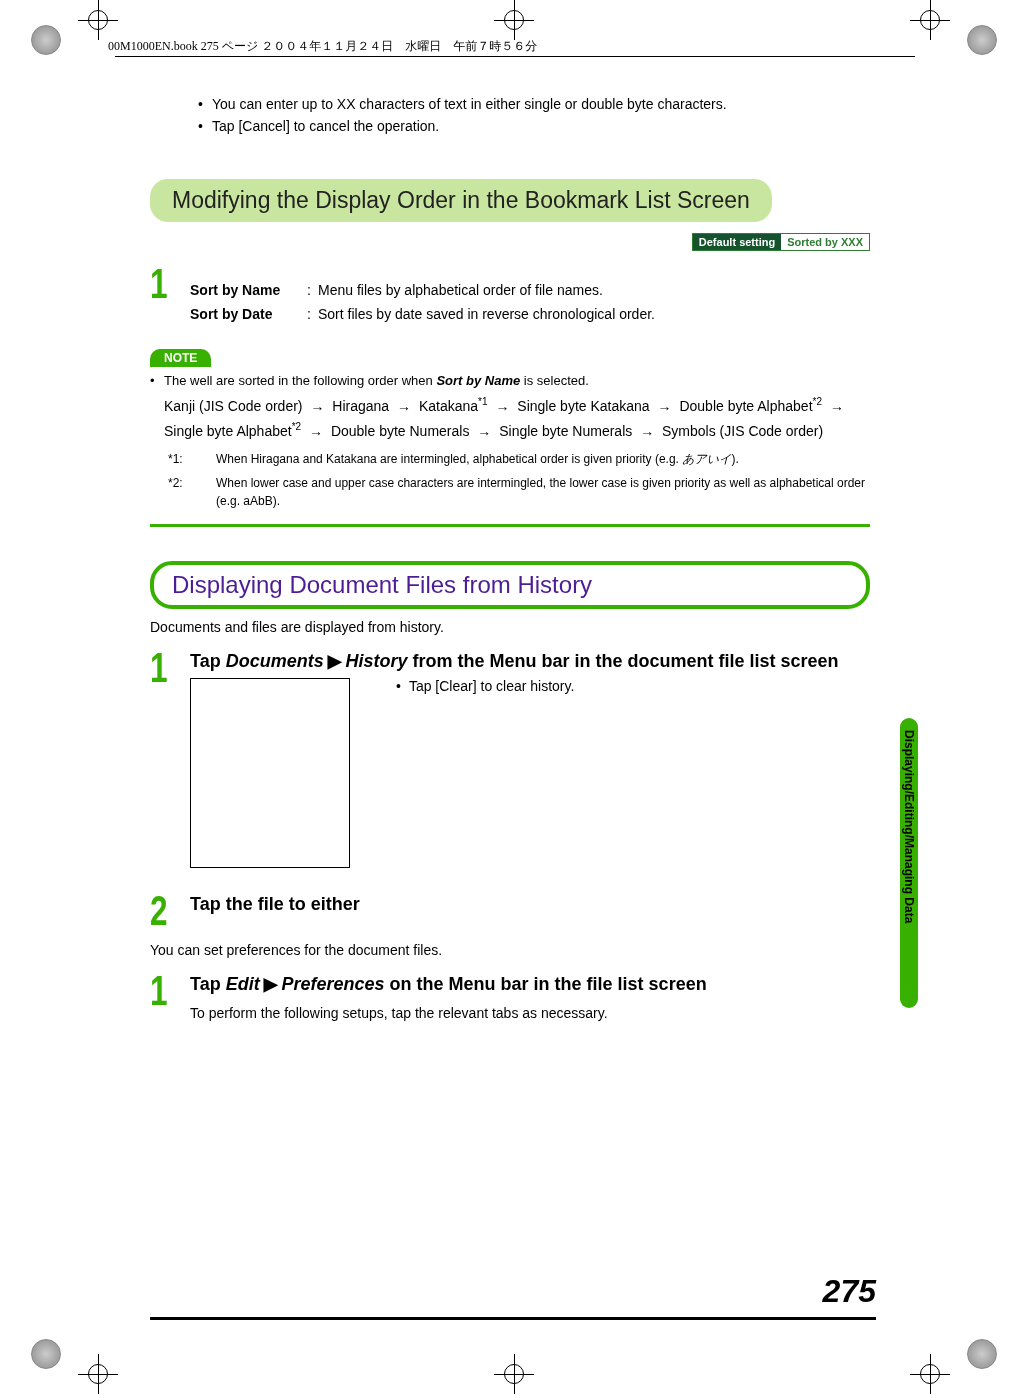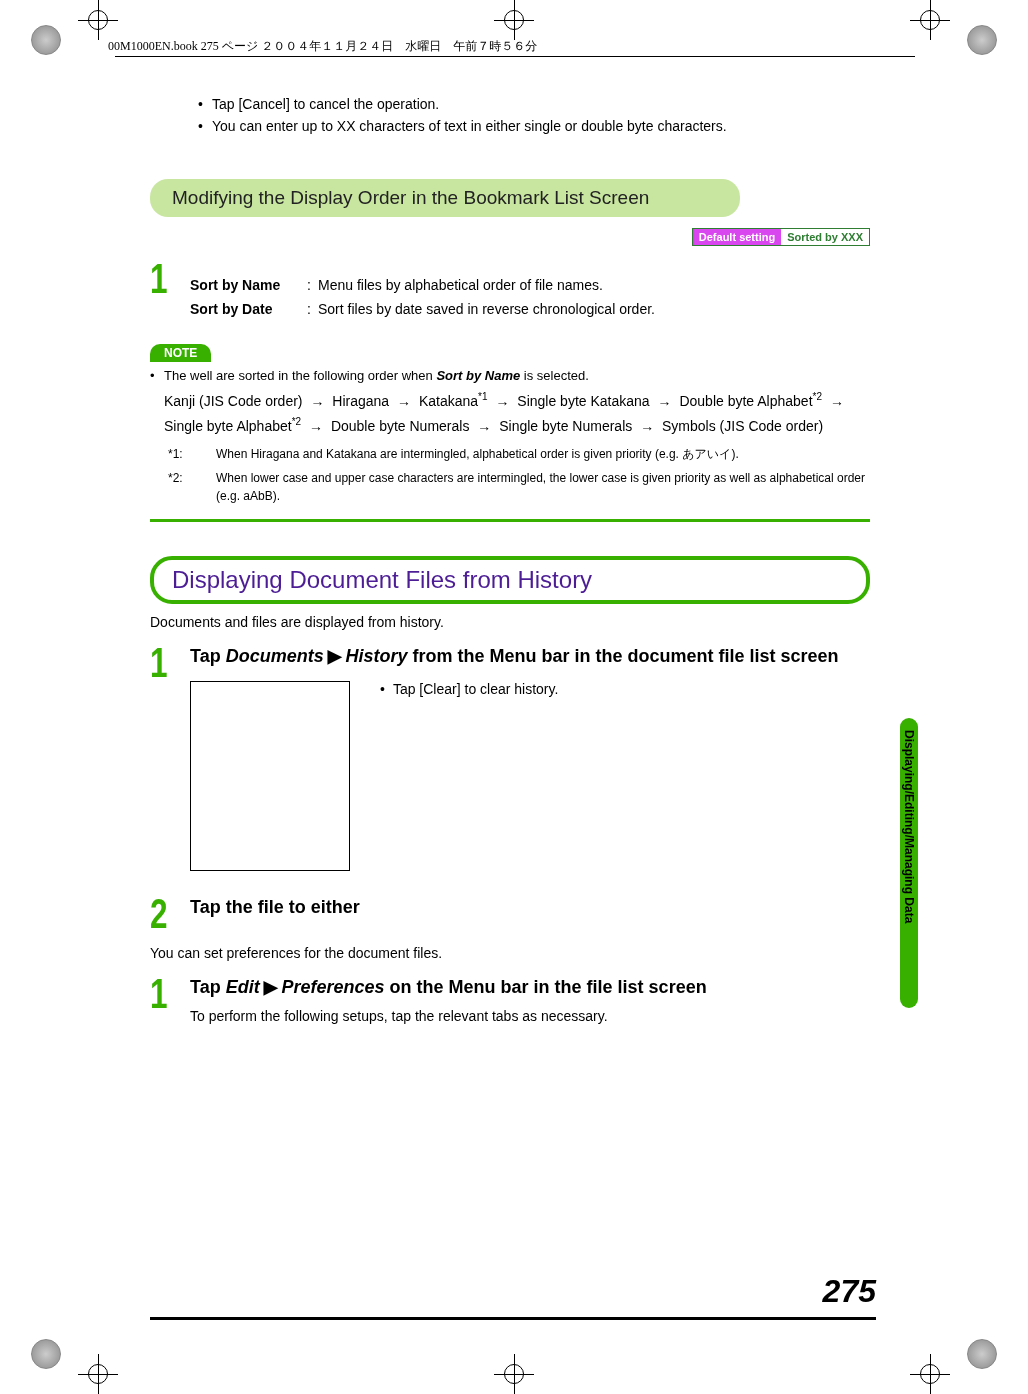--- a/index.html
+++ b/index.html
@@ -80,42 +80,42 @@
   ul.bullets li::before {
     content: "•";
     position: absolute;
     left: 0;
   }
 
   .section-bar {
     background: #c8e6a0;
     border-radius: 18px;
     padding: 8px 22px;
-    font-size: 19px;
+    font-size: 23px;
     color: #222;
     margin-top: 28px;
     display: inline-block;
     min-width: 590px;
     max-width: 700px;
     font-weight: normal;
   }
 
   .badge-row {
     text-align: right;
     margin-top: 10px;
   }
   .badge {
     display: inline-block;
     border: 1px solid #2e7d32;
     font-size: 11px;
     font-weight: bold;
     padding: 2px 6px;
     vertical-align: middle;
   }
-  .badge-left { background: #d946ef; color: #fff; border-right: none; }
+  .badge-left { background: #14532d; color: #fff; border-right: none; }
   .badge-right { color: #2e7d32; border-left: none; }
 
   .step {
     display: flex;
     align-items: flex-start;
     margin-top: 12px;
   }
   .step-num {
     font-family: Arial, sans-serif;
     font-size: 42px;
@@ -169,21 +169,21 @@
     position: absolute;
     left: 0;
   }
   .note-body .em { font-style: italic; font-weight: bold; }
   .note-body .sub { display:flex; margin-top:6px; font-size:12px; line-height:1.5; }
   .note-body .sub .k { width:34px; flex-shrink:0; margin-left:18px; }
   .note-body .sub .v { flex:1; padding-left:14px; }
   .note-body .seq { margin-left:14px; }
   .note-body .arr { margin: 0 4px; }
   .note-body sup { font-size:10px; }
-  .jp { font-family: "MS Mincho", serif; }
+  .jp { font-family: "MS Mincho", serif; font-style: italic; }
   .note-end-rule {
     height: 3px;
     background: #38b000;
     margin-top: 14px;
   }
 
   .major-bar-wrap { margin-top: 34px; }
   .major-bar {
     border: 4px solid #38b000;
     border-radius: 22px;
@@ -195,21 +195,22 @@
   }
 
   .intro-line {
     font-size: 14px;
     margin-top: 10px;
   }
 
   .history-row {
     display: flex;
     align-items: flex-start;
-    margin-top: 12px;
+    margin-top: 4px;
+    gap: 16px;
   }
   .placeholder-img {
     width: 160px;
     height: 190px;
     border: 1px solid #000;
     flex-shrink: 0;
   }
   .history-text {
     padding-left: 30px;
     font-size: 14px;
@@ -305,22 +306,22 @@
     <div class="crop-h"></div>
     <div class="crop-c"></div>
   </div>
 
 <div class="page-header-line">00M1000EN.book  275 ページ  ２００４年１１月２４日　水曜日　午前７時５６分</div>
 <div class="page-header-rule"></div>
 
 <div class="content">
 
   <ul class="bullets">
+    <li>You can enter up to XX characters of text in either single or double byte characters.</li>
     <li>Tap [Cancel] to cancel the operation.</li>
-    <li>You can enter up to XX characters of text in either single or double byte characters.</li>
   </ul>
 
   <div class="section-bar">Modifying the Display Order in the Bookmark List Screen</div>
 
   <div class="badge-row">
     <span class="badge badge-left">Default setting</span><span class="badge badge-right">Sorted by XXX</span>
   </div>
 
   <div class="step">
     <div class="step-num">1</div>

